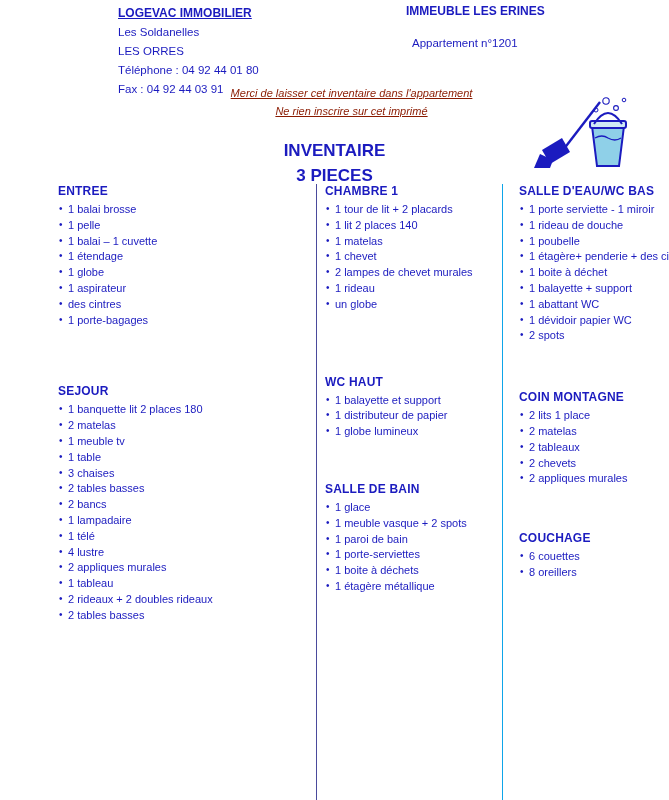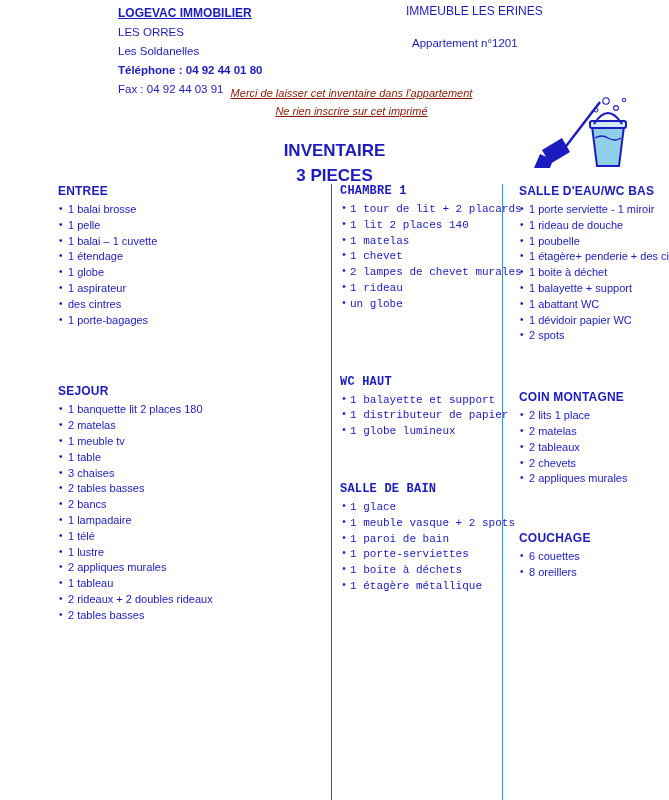--- a/index.html
+++ b/index.html
@@ -34,29 +34,29 @@
   }
   .agency .name {
     font-weight: bold;
     text-decoration: underline;
     font-size: 12px;
   }
   .agency .line {
     white-space: nowrap;
   }
   .agency .bold {
-    font-weight: bold;
+    font-weight: normal;
   }
   .building {
     position: absolute;
     left: 406px;
     top: 4px;
     color: #1b1bbf;
     font-size: 12px;
-    font-weight: normal;
+    font-weight: bold;
   }
   .apartment {
     position: absolute;
     left: 412px;
     top: 37px;
     color: #1b1bbf;
     font-size: 11.5px;
     font-weight: normal;
   }
   .notice {
@@ -103,21 +103,21 @@
     height: 616px;
     margin-left: 28px;
   }
   .col {
     position: absolute;
     top: 0;
     height: 616px;
     box-sizing: border-box;
   }
   .col-1 { left: 30px;  width: 250px; }
-  .col-2 { left: 303px; width: 182px; border-left: 1px solid #4a4a9c; padding-left: 8px; font-family: Liberation Mono, monospace; }
+  .col-2 { left: 288px; width: 182px; border-left: 1px solid #4a4a9c; padding-left: 8px; }
   .col-3 { left: 474px; width: 195px; border-left: 1px solid #0ea5e9; padding-left: 16px; }
 
   .block { margin-bottom: 0; }
   .block h3 {
     margin: 0;
     color: #1b1bbf;
     font-size: 12px;
     font-weight: bold;
     letter-spacing: 0.2px;
   }
@@ -144,22 +144,22 @@
 </style>
 </head>
 <body>
 
 <div class="page">
 
   <div class="header">
 
     <div class="agency">
       <div class="line name">LOGEVAC IMMOBILIER</div>
+      <div class="line">Les Soldanelles</div>
       <div class="line">LES ORRES</div>
-      <div class="line">Les Soldanelles</div>
       <div class="line">
         <span class="bold">Téléphone :</span>
         <span class="bold">04 92 44 01 80</span>
       </div>
       <div class="line">
         <span>Fax :</span>
         <span>04 92 44 03 91</span>
       </div>
     </div>
 
@@ -217,21 +217,21 @@
         <ul>
           <li>1 banquette lit 2 places 180</li>
           <li>2 matelas</li>
           <li>1 meuble tv</li>
           <li>1 table</li>
           <li>3 chaises</li>
           <li>2 tables basses</li>
           <li>2 bancs</li>
           <li>1 lampadaire</li>
           <li>1 télé</li>
-          <li>1 lustre</li>
+          <li>4 lustre</li>
           <li>2 appliques murales</li>
           <li>1 tableau</li>
           <li>2 rideaux + 2 doubles rideaux</li>
           <li>2 tables basses</li>
         </ul>
       </div>
     </div>
 
     <div class="col col-2">
       <div class="block">

